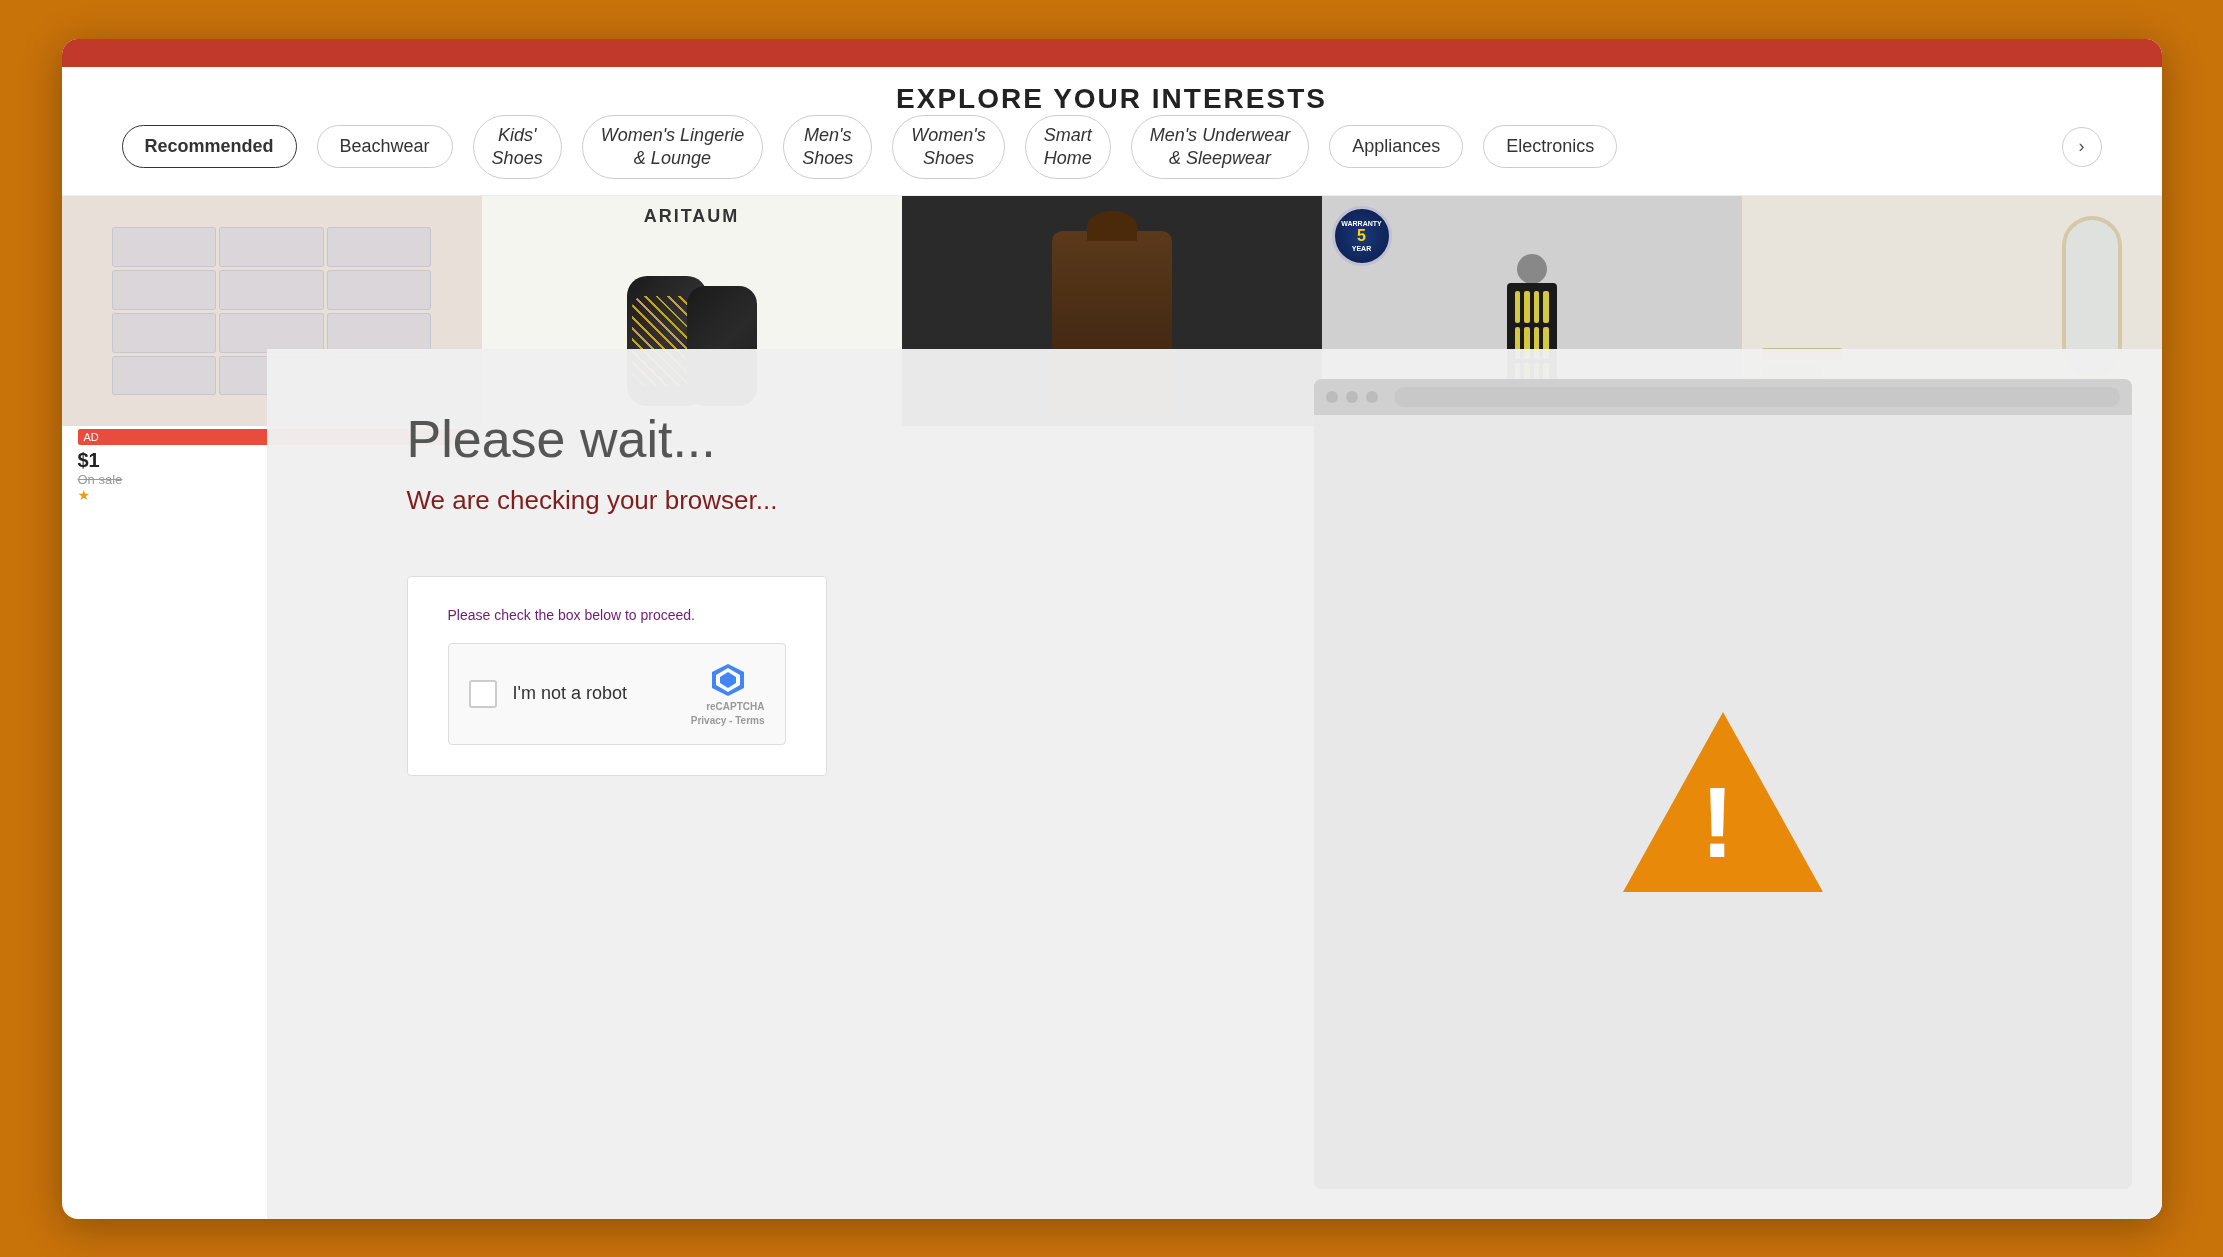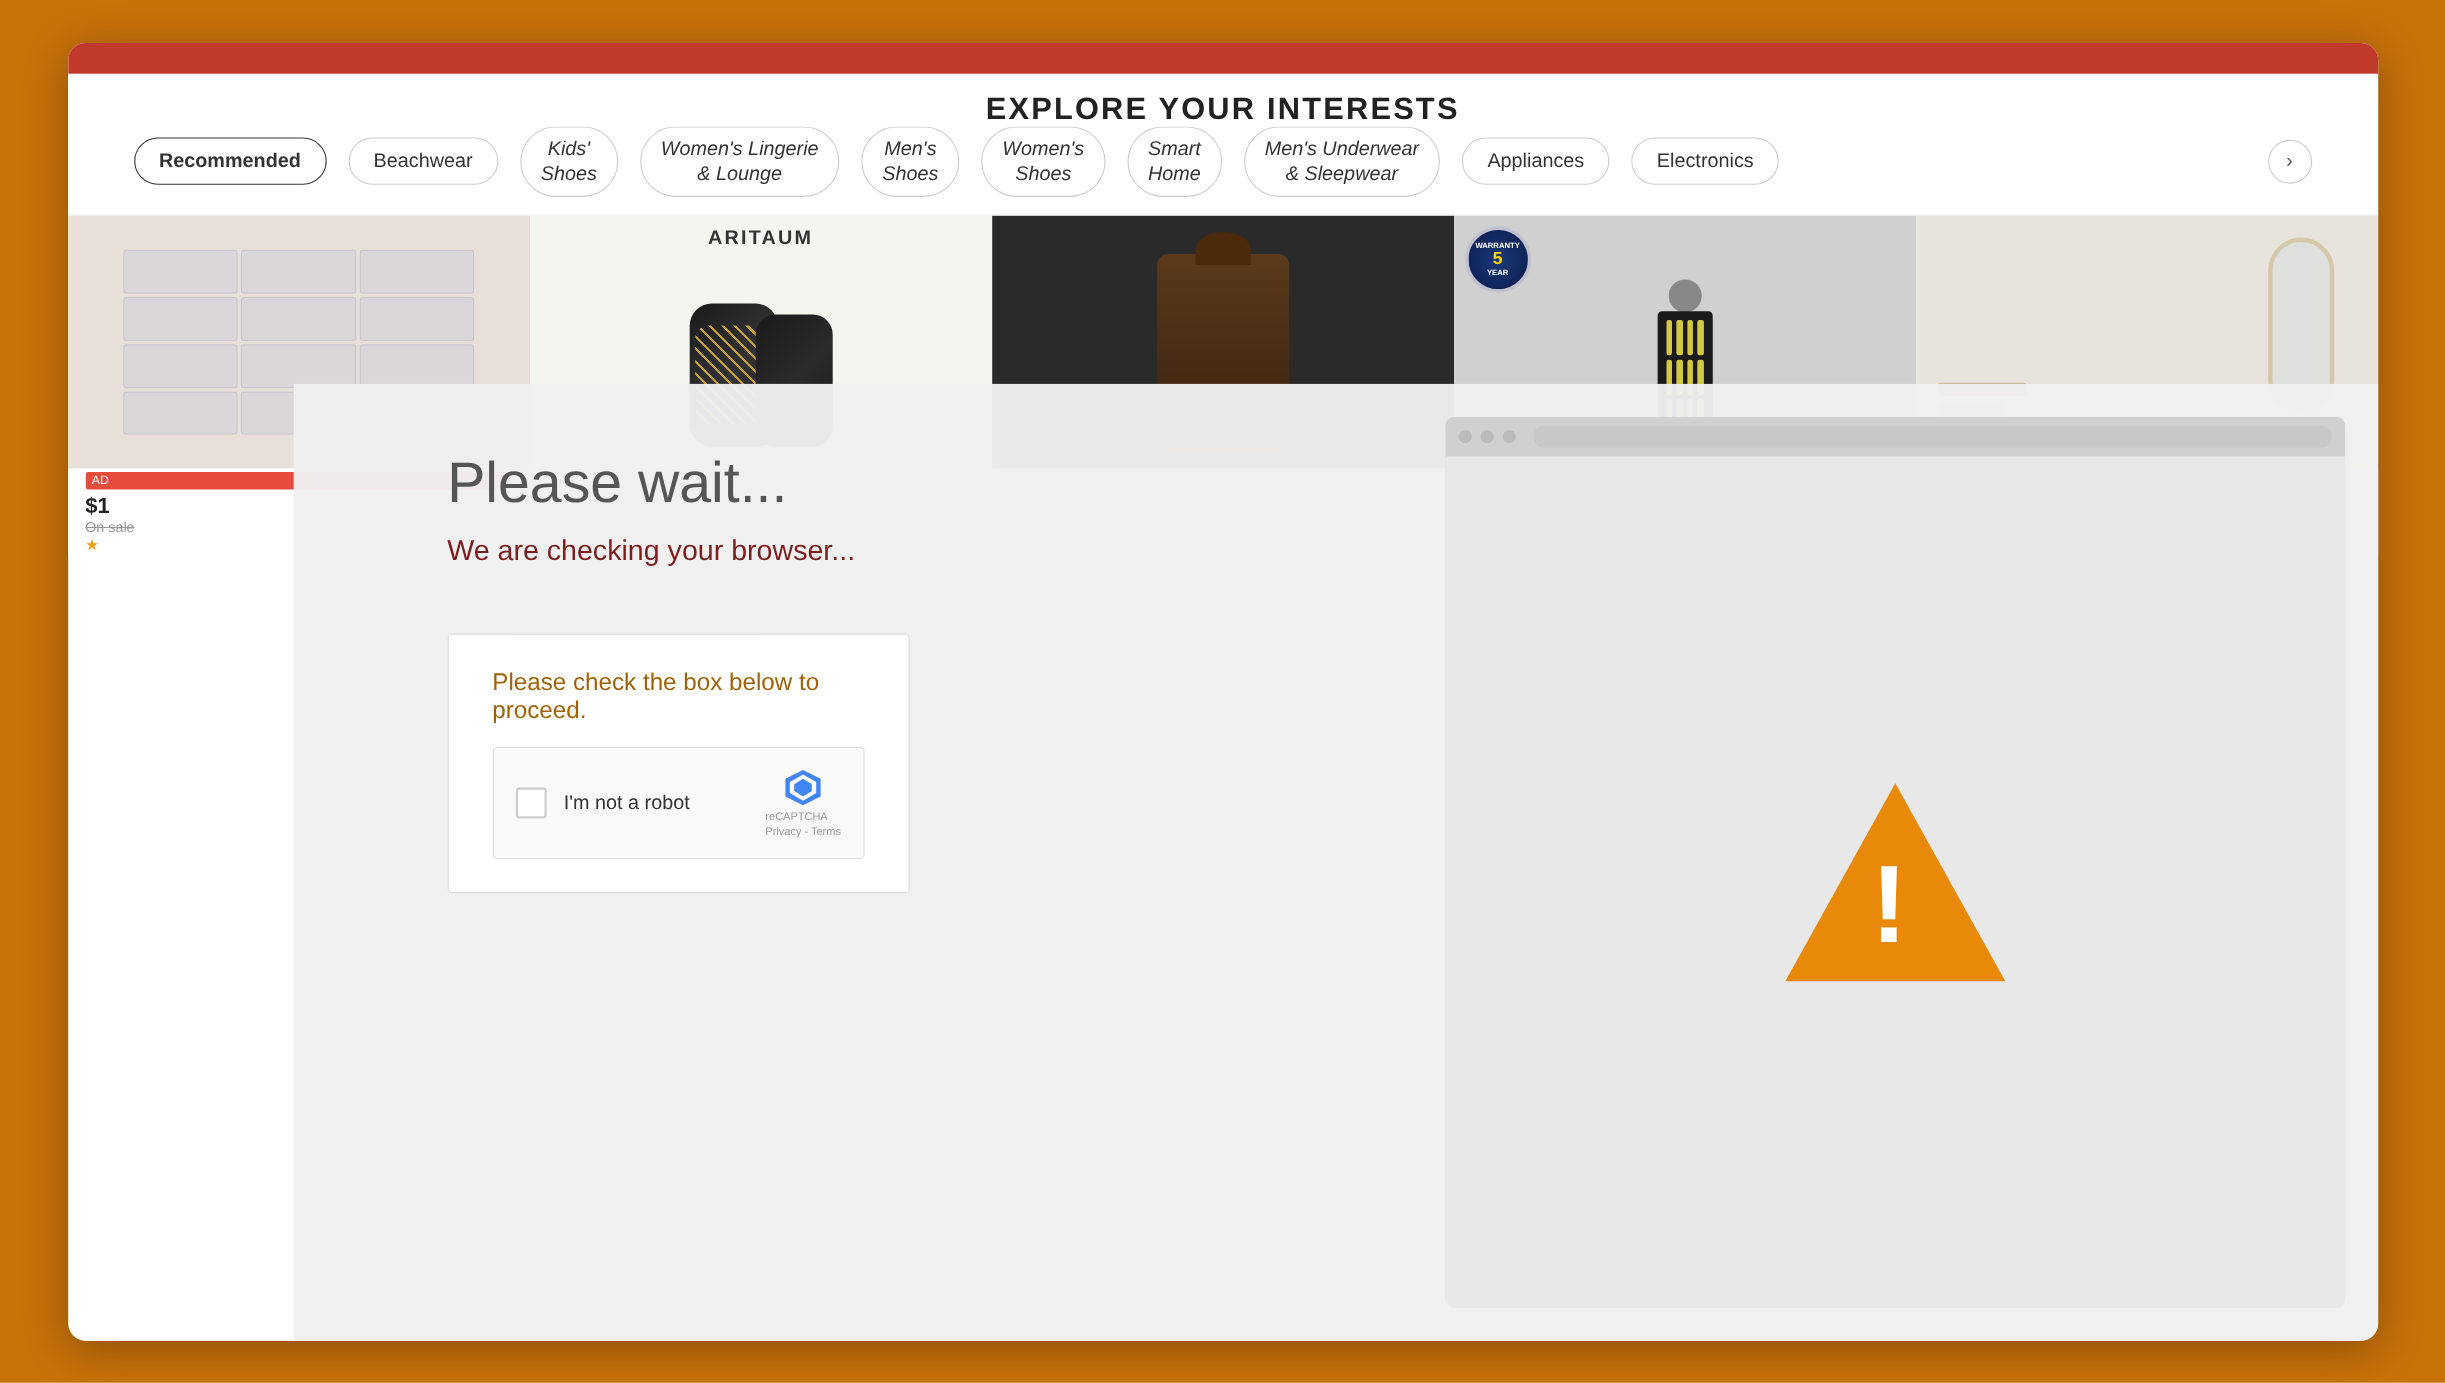--- a/index.html
+++ b/index.html
@@ -356,22 +356,22 @@
 
     .captcha-box {
       background: #fff;
       border: 1px solid #ddd;
       border-radius: 4px;
       padding: 30px 40px;
       width: 420px;
     }
 
     .captcha-instruction {
-      font-size: 22px;
-      color: #a16207;
+      font-size: 14px;
+      color: #701a75;
       margin-bottom: 20px;
     }
 
     .recaptcha-widget {
       display: flex;
       align-items: center;
       gap: 16px;
       background: #f9f9f9;
       border: 1px solid #ddd;
       border-radius: 4px;
@@ -402,22 +402,23 @@
     }
 
     .recaptcha-icon {
       width: 40px;
       height: 40px;
     }
 
     .recaptcha-text {
       font-size: 10px;
       color: #999;
-      text-align: left;
+      text-align: right;
       line-height: 1.4;
+      font-weight: bold;
     }
 
     .captcha-right {
       flex: 1;
       display: flex;
       flex-direction: column;
       padding: 30px;
     }
 
     .browser-mockup {

